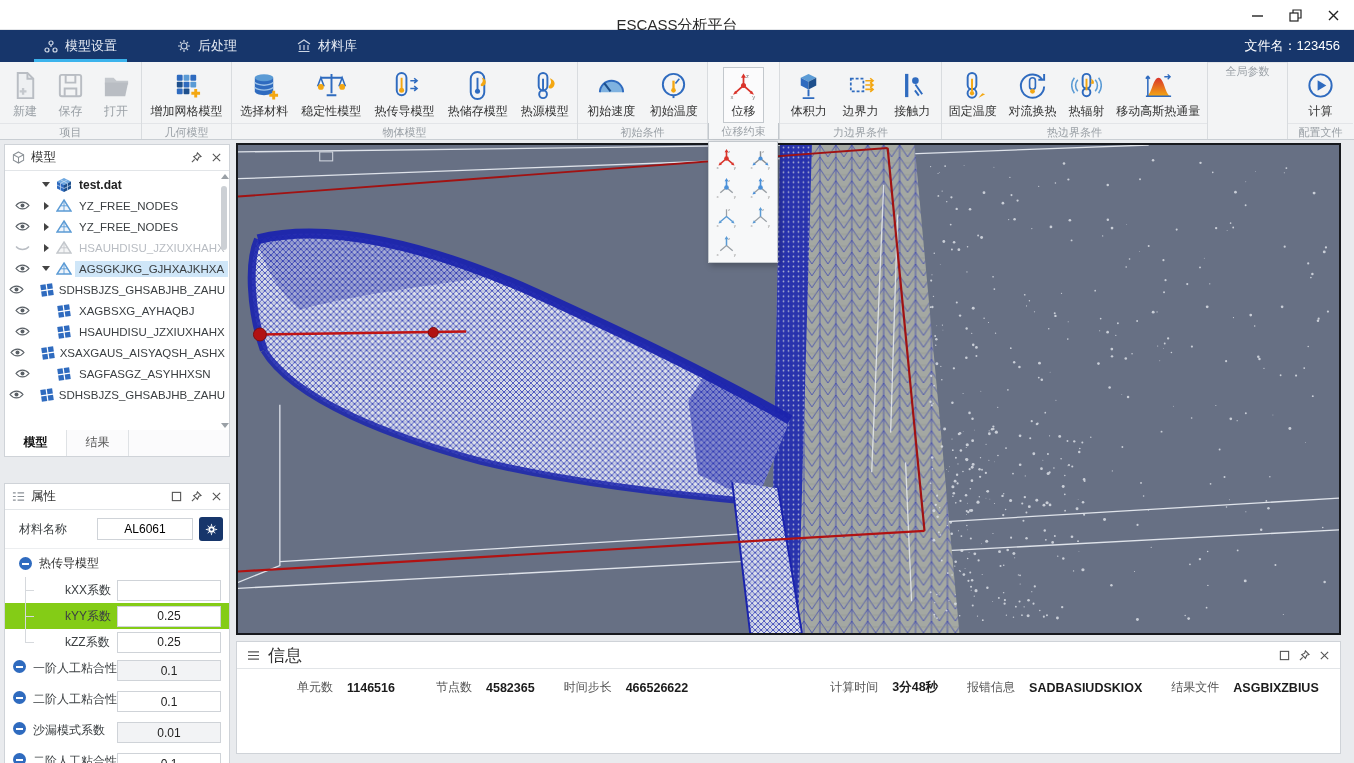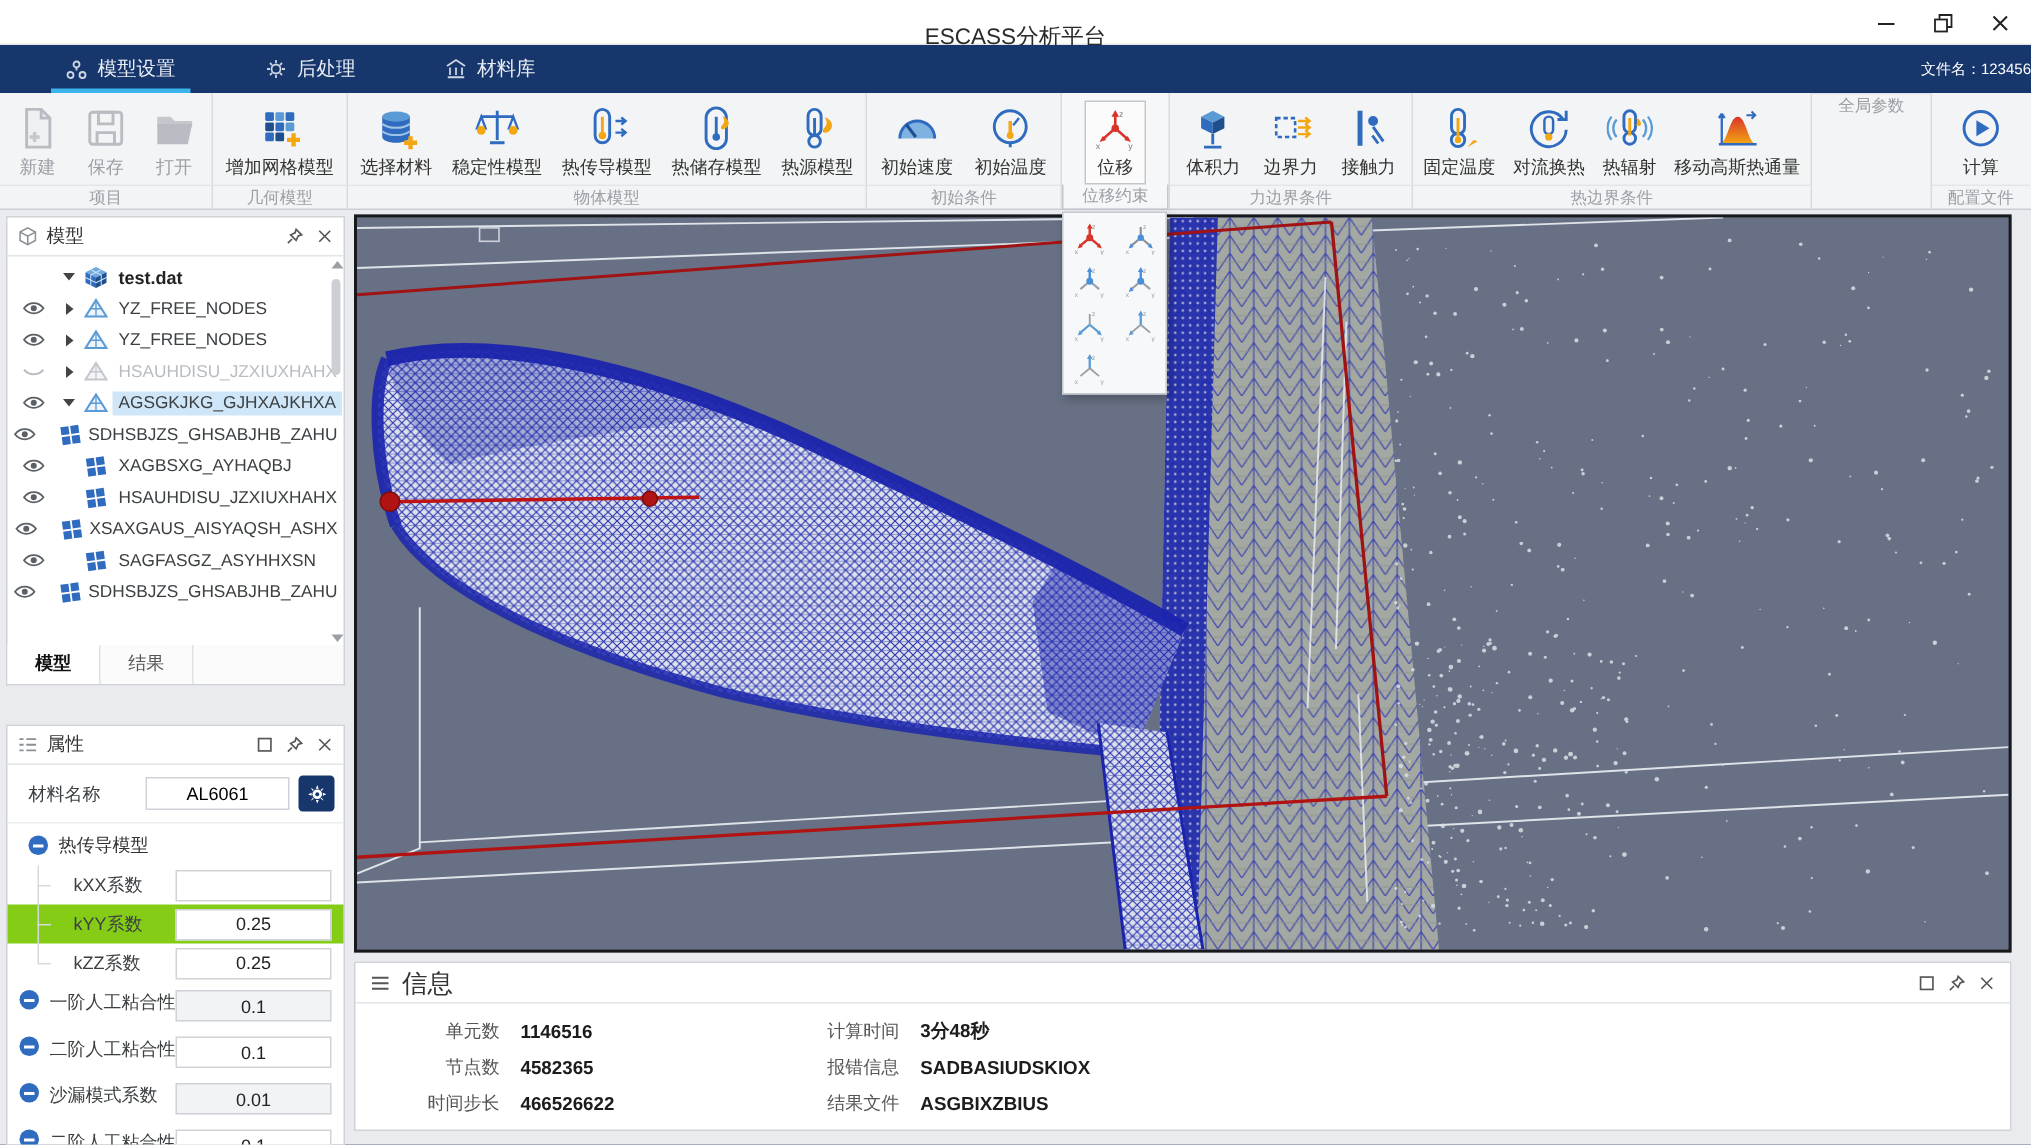--- a/index.html
+++ b/index.html
@@ -11,21 +11,21 @@
   .titlebar .wtitle { position:absolute; left:0; right:0; top:0; height:30px; line-height:30px; text-align:center; font-size:15px; color:#2a2a2a;margin-top:10px; }
   .winbtns { position:absolute; right:6px; top:0; height:30px; display:flex; align-items:center; gap:8px; }
   .winbtn { width:30px; height:24px; display:flex; align-items:center; justify-content:center; cursor:default; }
   .winbtn svg { width:13px; height:13px; }
 
   
   .menubar { position:absolute; left:0; top:30px; width:1354px; height:32px; background:#17366b; display:flex; align-items:stretch; }
   .mtab { position:relative; display:flex; align-items:center; gap:7px; padding:0 16px; margin-left:28px; color:#e8edf5; font-size:13px; cursor:pointer; }
   .mtab svg { width:14px; height:14px; }
   .mtab.active::after { content:""; position:absolute; left:6px; right:6px; bottom:0; height:3px; background:#3bb3ec; }
-  .mfile { margin-left:auto; align-self:center; color:#ffffff; font-size:10px; }
+  .mfile { margin-left:auto; margin-right:14px; align-self:center; color:#ffffff; font-size:13px; }
 
   
   .ribbon { position:absolute; left:0; top:62px; width:1354px; height:78px; background:#f3f4f5; border-bottom:1px solid #c9ced3; display:flex; }
   .rgroup { position:relative; border-right:1px solid #d9dcdf; display:flex; flex-direction:column; height:100%; }
   .rbtns { flex:1; display:flex; align-items:flex-end; justify-content:space-evenly; padding-top:5px; }
   .rbtn { display:flex; flex-direction:column; align-items:center; gap:2px; padding:2px 4px; cursor:pointer; border:1px solid transparent; }
   .rbtn svg { width:31px; height:31px; }
   .rlb { font-size:12px; color:#333; white-space:nowrap; }
   .rbtn.disabled .rlb { color:#9aa0a6; }
   .rgl { height:17px; line-height:16px; text-align:center; font-size:11px; color:#9aa0a6; border-top:1px solid #e3e5e8; }
@@ -71,21 +71,21 @@
   .pinput.gray { background:#f2f3f5; }
   .matrow { padding:7px 6px 7px 14px; display:flex; align-items:center; gap:6px; border-bottom:1px solid #eceef0; }
   .matrow .plabel { flex:1; }
   .matinput { width:96px; height:22px; border:1px solid #cfd3d8; text-align:center; font-size:12px; font-family:inherit; }
   .gearbtn { width:24px; height:24px; background:#17366b; border-radius:3px; display:flex; align-items:center; justify-content:center; cursor:pointer; }
   .gearbtn svg { width:15px; height:15px; }
   .secrow { display:flex; align-items:center; gap:7px; padding:6px 8px 5px 14px; }
   .secrow .plabel { font-size:12px; color:#333; }
   .minus { width:13px; height:13px; border-radius:50%; background:#2f6bbf; position:relative; flex:none; }
   .minus::after { content:""; position:absolute; left:3px; right:3px; top:5.5px; height:2px; background:#fff; }
-  .pchild { position:relative; padding-left:44px; height:26px; display:flex; align-items:center; }
+  .pchild { position:relative; padding-left:60px; height:26px; display:flex; align-items:center; }
   .pchild::before { content:""; position:absolute; left:20px; top:0; bottom:0; width:1px; background:#d6d9dd; }
   .pchild.last::before { bottom:13px; }
   .pchild::after { content:""; position:absolute; left:20px; top:13px; width:9px; height:1px; background:#d6d9dd; }
   .pchild .plabel { flex:1; }
   .pchild.sel { background:#84cc16; }
   .pchild { padding-right:8px; }
 
   
   .viewport { position:absolute; left:236px; top:143px; width:1105px; height:492px; border:2px solid #17191d; background:#677084; }
   .viewport svg.scene { width:100%; height:100%; display:block; }
@@ -93,21 +93,21 @@
   
   .dropdown { position:absolute; left:708px; top:141px; width:70px; height:122px; background:#f7f8f9; border:1px solid #c3c8cd; box-shadow:2px 3px 6px rgba(0,0,0,.25); display:grid; grid-template-columns:1fr 1fr; align-content:space-evenly; justify-items:center; z-index:5; }
   .dopt { width:26px; height:26px; display:flex; align-items:center; justify-content:center; cursor:pointer; }
   .dopt svg { width:23px; height:23px; }
 
   
   .infopanel { position:absolute; left:236px; top:641px; width:1105px; height:113px; background:#fff; border:1px solid #cfd3d8; }
   .infohead { height:27px; display:flex; align-items:center; gap:8px; padding:0 10px; border-bottom:1px solid #e2e5e8; }
   .infohead .ptitle { flex:1; font-size:17px; }
   .infobody { display:flex; padding:10px 0 0 26px; gap:120px; }
-  .icol { display:flex; flex-direction:column; gap:7px; }
+  .icol { display:flex; flex-direction:row; gap:7px; }
   .ifield { display:flex; align-items:center; }
   .ilabel { width:70px; text-align:right; color:#555; font-size:12px; }
   .ival { margin-left:14px; color:#1c1c1c; font-size:12.5px; font-weight:bold; }
 </style>
 </head>
 <body>
 
 <div class="titlebar">
   <div class="wtitle">ESCASS分析平台</div>
   <div class="winbtns">

